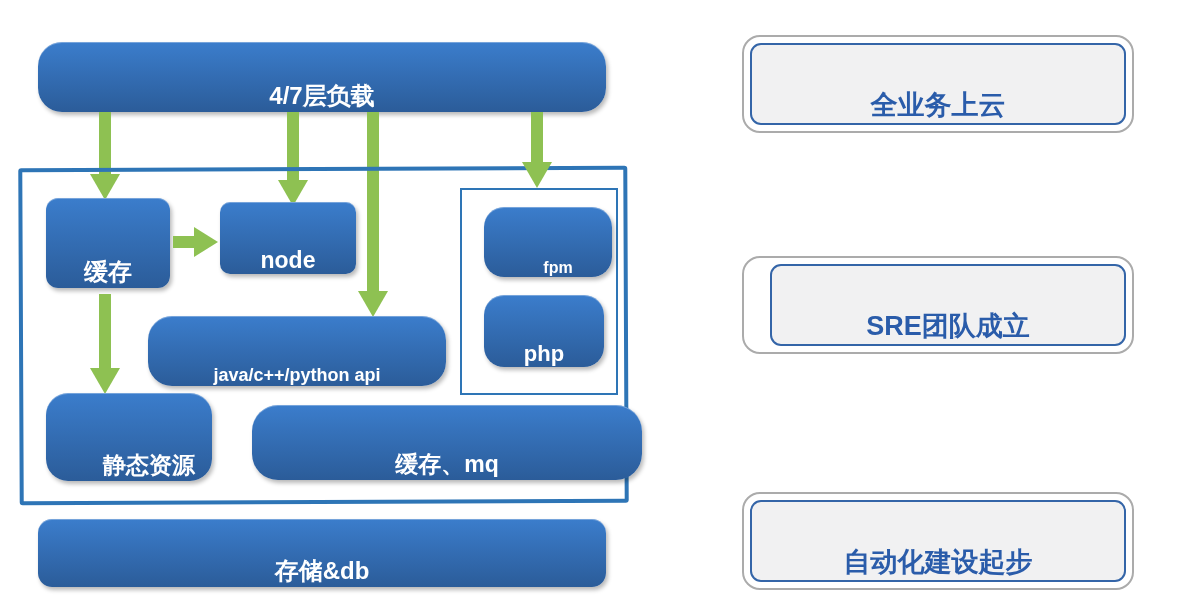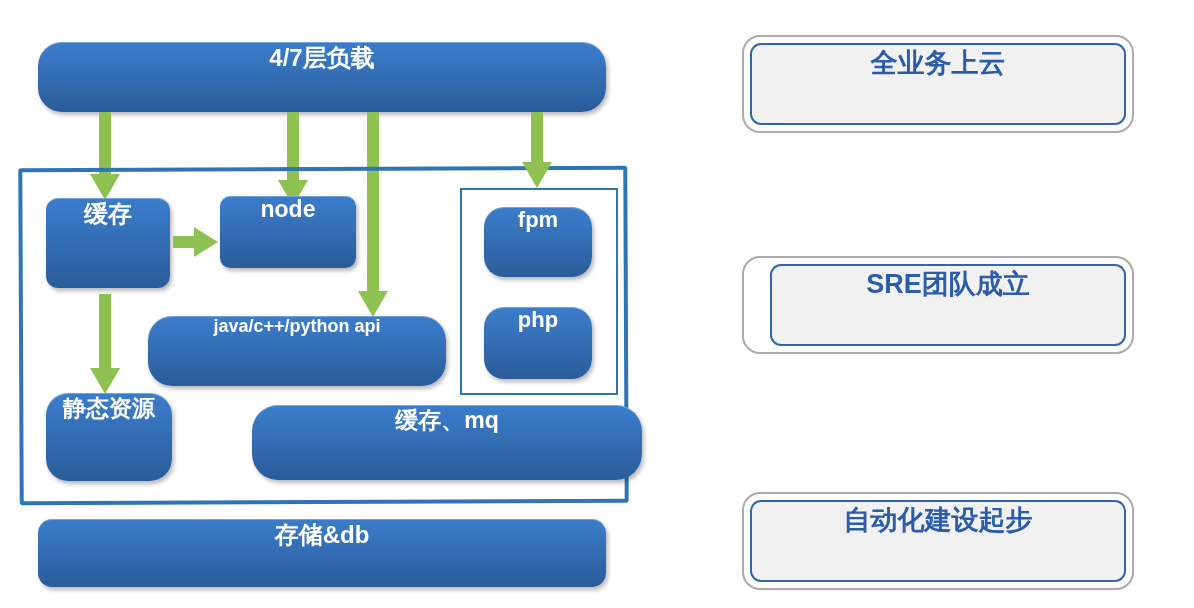--- a/index.html
+++ b/index.html
@@ -13,37 +13,37 @@
     width: 1194px;
     height: 608px;
     background: #ffffff;
     overflow: hidden;
   }
 
   
   .bluebox {
     position: absolute;
     display: flex;
-    align-items: flex-start;
+    align-items: flex-end;
     justify-content: center;
     color: #ffffff;
     font-weight: bold;
     background: linear-gradient(180deg, var(--box-blue-top, #3b7dcc) 0%, var(--box-blue-bottom, #2b5c99) 100%);
     box-shadow: 2px 3px 4px rgba(0,0,0,0.28), inset 0 1px 0 rgba(255,255,255,0.3);
     text-align: center;
     white-space: nowrap;
   }
 
   .box-load    { left: 38px;  top: 42px;  width: 568px; height: 70px; border-radius: 24px; font-size: 24px; }
   .box-cache   { left: 46px;  top: 198px; width: 124px; height: 90px; border-radius: 12px; font-size: 24px; }
-  .box-node    { left: 220px; top: 196px; width: 136px; height: 72px; border-radius: 10px; font-size: 23px; }
-  .box-fpm     { left: 484px; top: 207px; width: 108px; height: 70px; border-radius: 20px; font-size: 22px; }
-  .box-php     { left: 484px; top: 307px; width: 108px; height: 72px; border-radius: 20px; font-size: 22px; }
+  .box-node    { left: 220px; top: 202px; width: 136px; height: 72px; border-radius: 10px; font-size: 23px; }
+  .box-fpm     { left: 484px; top: 207px; width: 108px; height: 70px; border-radius: 20px; font-size: 16px; padding-left: 20px; }
+  .box-php     { left: 484px; top: 295px; width: 120px; height: 72px; border-radius: 20px; font-size: 22px; }
   .box-api     { left: 148px; top: 316px; width: 298px; height: 70px; border-radius: 24px; font-size: 18px; }
-  .box-static  { left: 46px;  top: 393px; width: 126px; height: 88px; border-radius: 22px; font-size: 23px; }
+  .box-static  { left: 46px;  top: 393px; width: 126px; height: 88px; border-radius: 22px; font-size: 23px; padding-left: 40px; }
   .box-cachemq { left: 220px; top: 405px; width: 390px; height: 75px; border-radius: 26px; font-size: 23px; margin-left: 32px; }
   .box-storage { left: 38px;  top: 519px; width: 568px; height: 68px; border-radius: 14px; font-size: 24px; }
 
   
   .big-container {
     position: absolute;
     left: 19px; top: 167px;
     width: 609px; height: 337px;
     border: 4px solid var(--container-border, #2e75b6);
     border-radius: 3px;
@@ -110,21 +110,21 @@
     padding: 6px;
   }
   .milestone .inner {
     width: 100%;
     height: 100%;
     box-sizing: border-box;
     border: 2px solid var(--milestone-border, #3465a8);
     border-radius: 11px;
     background: var(--milestone-fill, #f1f1f2);
     display: flex;
-    align-items: flex-start;
+    align-items: flex-end;
     justify-content: center;
     color: var(--milestone-text, #2a5caa);
     font-size: 27px;
     font-weight: bold;
     white-space: nowrap;
   }
   .m1 { top: 35px; }
   .m2 { top: 256px; padding-left: 26px; }
   .m3 { top: 492px; }
 </style>

